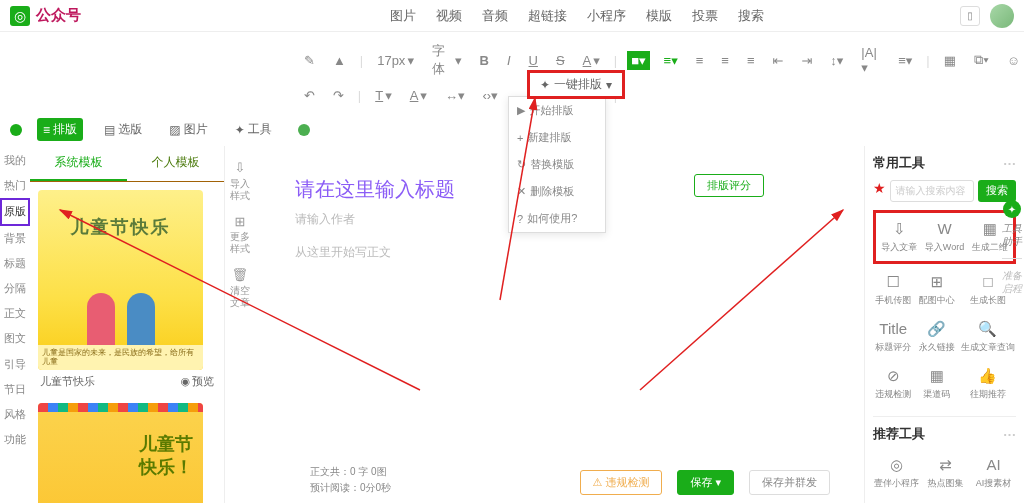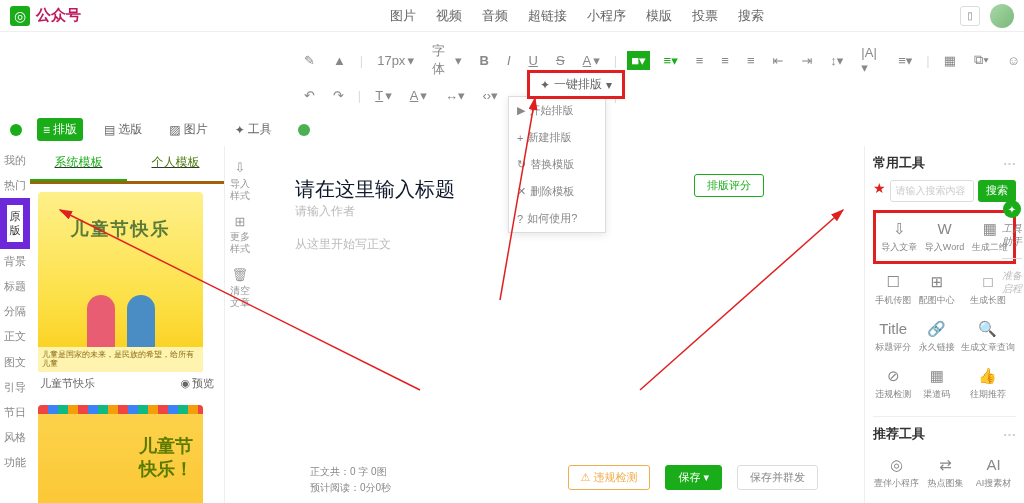--- a/index.html
+++ b/index.html
@@ -28,25 +28,25 @@
     .subnav-item.active { background: #1aad19; color: #fff; }
     .subnav-dot { width: 12px; height: 12px; background: #1aad19; border-radius: 50%; }
     .subnav-circle { width: 12px; height: 12px; background: #4caf50; border-radius: 50%; margin-left: 5px; }
     
     
     .main { display: flex; height: calc(100% - 120px); }
     
     
     .side-labels { width: 30px; display: flex; flex-direction: column; padding-top: 2px; }
     .side-label { writing-mode: horizontal-tb; text-align: center; padding: 5px 2px; color: #888; cursor: pointer; border: 1px solid transparent; line-height: 1.2; font-size: 11px; }
-    .side-label.highlighted { border: 7px solid #6d28d9; color: #333; }
+    .side-label.highlighted { border: 2px solid #6d28d9; color: #333; }
     
     
     .template-panel { width: 195px; border-right: 1px solid #eee; }
-    .template-tabs { display: flex; border-bottom: 3px solid #a16207; text-decoration: underline; }
+    .template-tabs { display: flex; border-bottom: 1px solid #a16207; }
     .template-tab { flex: 1; text-align: center; padding: 8px 0; cursor: pointer; color: #4d7c0f; font-size: 12px; }
     .template-tab.active { color: #1aad19; border-bottom: 2px solid #1aad19; }
     .template-list { padding: 8px; overflow-y: auto; height: calc(100% - 35px); }
     .template-card { position: relative; margin-bottom: 10px; }
     .template-img { width: 165px; height: 180px; border-radius: 4px; position: relative; overflow: hidden; }
     .tpl1 { background: linear-gradient(180deg, #fef08a 0%, #fde047 60%, #facc15 100%); }
     .tpl1-title { text-align: center; padding: 25px 4px 10px; font-size: 18px; font-weight: bold; color: #5a7a3a; letter-spacing: 2px; }
     .tpl1-scene { position: absolute; bottom: 22px; left: 0; right: 0; height: 90px; display: flex; justify-content: center; align-items: flex-end; }
     .tpl1-person { width: 28px; height: 55px; border-radius: 14px 14px 0 0; margin: 0 6px; }
     .tpl1-p1 { background: #e85d72; }
@@ -58,21 +58,21 @@
     .tpl2-bunting { height: 15px; background: repeating-linear-gradient(90deg, #ef4444 0 10px, #3b82f6 10px 20px, #10b981 20px 30px, #f59e0b 30px 40px); clip-path: polygon(0 0, 100% 0, 100% 60%, 0 60%); }
     .tpl2-text { position: absolute; right: 10px; top: 30px; font-size: 18px; font-weight: bold; color: #5a7a00; line-height: 1.3; text-align: left; }
     
     
     .side-tools { width: 30px; padding-top: 8px; }
     .side-tool { text-align: center; padding: 6px 2px; color: #999; font-size: 10px; cursor: pointer; line-height: 1.2; }
     .side-tool-icon { font-size: 13px; display:block; margin-bottom:2px; }
     
     
     .editor-area { flex: 1; position: relative; padding: 30px 40px; }
-    .editor-title { font-size: 20px; color: #0f172a; }
+    .editor-title { font-size: 20px; color: #8b5cf6; margin-bottom: 8px; }
     .editor-author { font-size: 12px; color: #bbb; margin-bottom: 16px; }
     .editor-body { font-size: 12px; color: #bbb; }
     .score-btn { position: absolute; top: 28px; right: 100px; border: 1px solid #1aad19; color: #1aad19; padding: 3px 12px; border-radius: 3px; font-size: 11px; cursor: pointer; }
     
     
     .dropdown-trigger { position: absolute; top: 70px; left: 527px; border: 3px solid #e02020; padding: 3px 10px; font-size: 12px; color: #666; display: flex; align-items: center; gap: 4px; background: #fff; z-index: 10; }
     .dropdown-menu { position: absolute; top: 96px; left: 508px; width: 98px; border: 1px solid #ddd; background: #fff; box-shadow: 0 2px 8px rgba(0,0,0,0.1); z-index: 9; }
     .dropdown-item { padding: 6px 8px; font-size: 11px; color: #888; cursor: pointer; display: flex; align-items: center; gap: 4px; }
     
     
@@ -82,21 +82,21 @@
     .right-search-input { flex: 1; border: 1px solid #ddd; border-radius: 3px; padding: 3px 5px; font-size: 10px; color: #ccc; }
     .right-search-btn { background: #1aad19; color: #fff; padding: 3px 8px; border-radius: 3px; font-size: 11px; cursor: pointer; }
     .tool-grid { display: grid; grid-template-columns: repeat(3, 1fr); gap: 3px; }
     .tool-item { text-align: center; padding: 5px 1px; cursor: pointer; }
     .tool-icon { font-size: 15px; color: #888; display: block; margin-bottom: 2px; height: 17px; }
     .tool-label { font-size: 9px; color: #888; white-space: nowrap; }
     .right-box-highlight { border: 3px solid #e02020; padding: 2px; margin-bottom: 4px; }
     .right-section2 { margin-top: 10px; border-top: 1px solid #eee; padding-top: 8px; }
     
     
-    .bottom-bar { position: absolute; bottom: 3px; left: 300px; right: 196px; display: flex; align-items: flex-start; gap: 15px; font-size: 11px; color: #888; padding: 5px 10px; }
+    .bottom-bar { position: absolute; bottom: 3px; left: 300px; right: 184px; display: flex; align-items: flex-end; gap: 15px; font-size: 11px; color: #888; padding: 5px 10px; }
     .stat-group { display:flex; flex-direction:column; gap:2px; font-size:10px; }
     .bottom-btn { padding: 4px 12px; border: 1px solid #ddd; border-radius: 3px; cursor: pointer; }
     .bottom-btn.warn { border-color: #f0ad4e; color: #f0ad4e; }
     .bottom-btn.primary { background: #1aad19; color: #fff; border-color: #1aad19; }
     
     
     .far-right { position: absolute; right: 2px; top: 200px; width: 20px; text-align: center; font-size: 10px; color: #888; }
     .far-right-btn { background: #1aad19; color: #fff; width: 18px; height: 18px; border-radius: 50%; display: flex; align-items: center; justify-content: center; margin: 0 auto 4px; font-size: 10px; }
     .far-right-text { line-height: 1.3; font-style: italic; }
     .far-right-sep { border-top:1px solid #ddd; margin:10px 0; }

